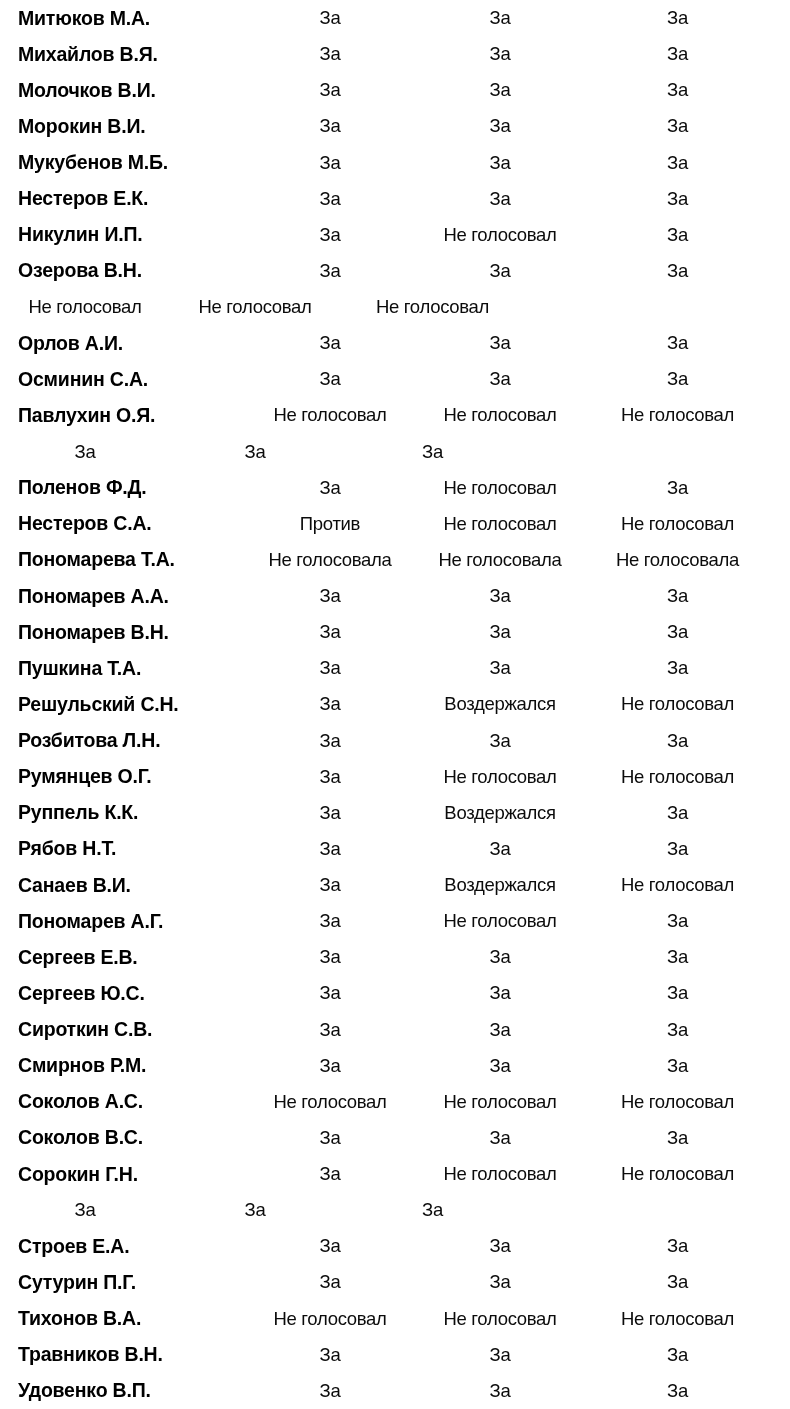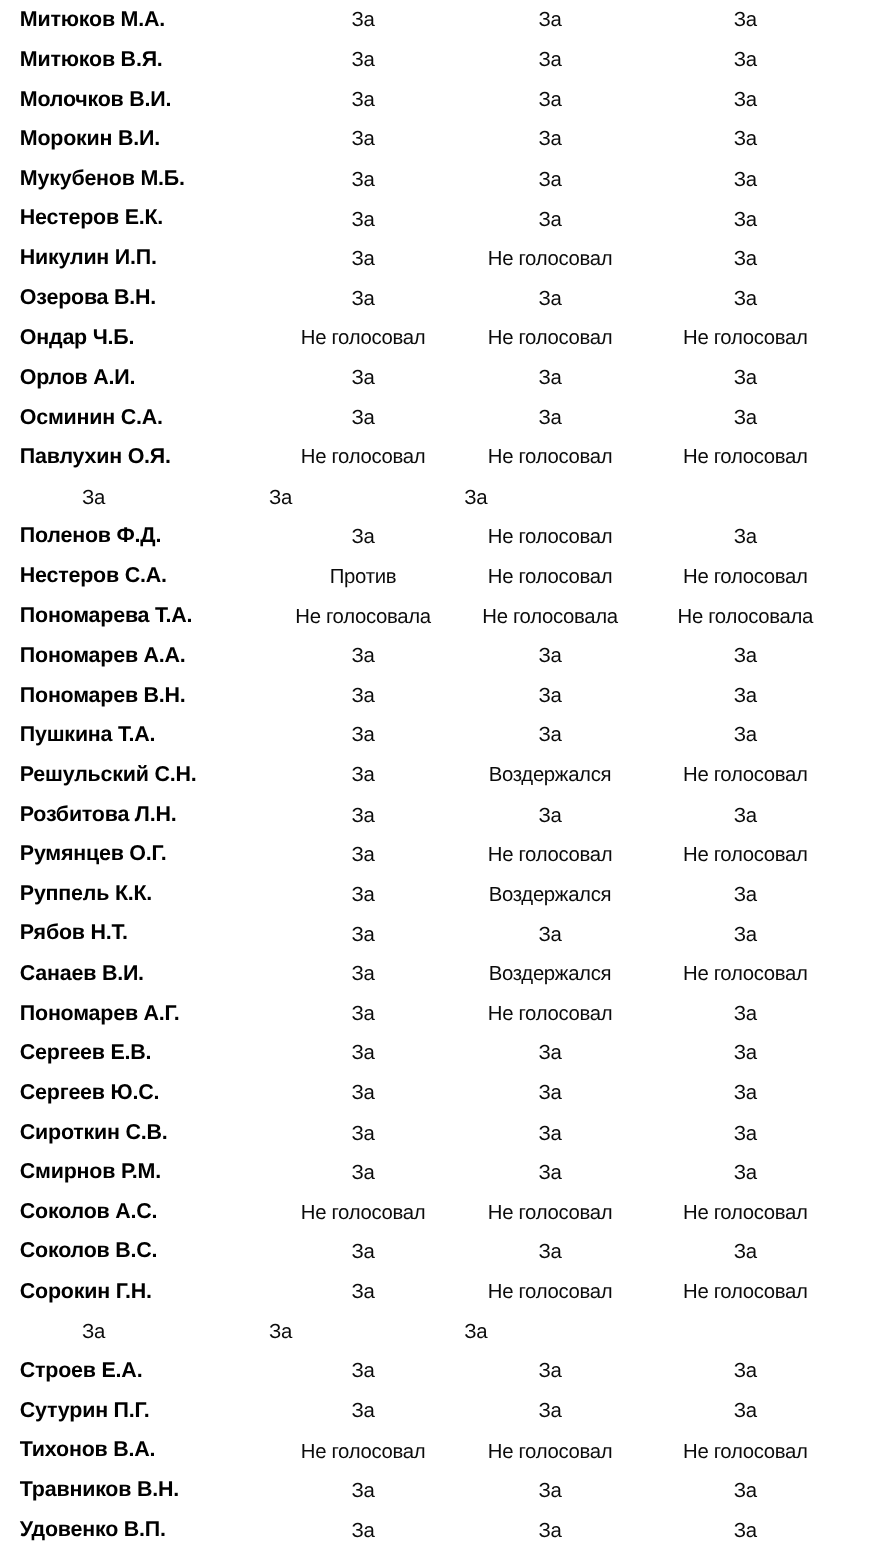--- a/index.html
+++ b/index.html
@@ -53,21 +53,21 @@
 
 <div class="voting-table">
   <div class="vote-row">
     <div class="cell-name">Митюков М.А.</div>
     <div class="cell-vote">За</div>
     <div class="cell-vote">За</div>
     <div class="cell-vote last">За</div>
   </div>
 
   <div class="vote-row">
-    <div class="cell-name">Митюков В.Я.</div>
+    <div class="cell-name">Михайлов В.Я.</div>
     <div class="cell-vote">За</div>
     <div class="cell-vote">За</div>
     <div class="cell-vote last">За</div>
   </div>
 
   <div class="vote-row">
     <div class="cell-name">Молочков В.И.</div>
     <div class="cell-vote">За</div>
     <div class="cell-vote">За</div>
     <div class="cell-vote last">За</div>
@@ -102,21 +102,20 @@
   </div>
 
   <div class="vote-row">
     <div class="cell-name">Озерова В.Н.</div>
     <div class="cell-vote">За</div>
     <div class="cell-vote">За</div>
     <div class="cell-vote last">За</div>
   </div>
 
   <div class="vote-row">
-    <div class="cell-name">Ондар Ч.Б.</div>
     <div class="cell-vote">Не голосовал</div>
     <div class="cell-vote">Не голосовал</div>
     <div class="cell-vote last">Не голосовал</div>
   </div>
 
   <div class="vote-row">
     <div class="cell-name">Орлов А.И.</div>
     <div class="cell-vote">За</div>
     <div class="cell-vote">За</div>
     <div class="cell-vote last">За</div>

